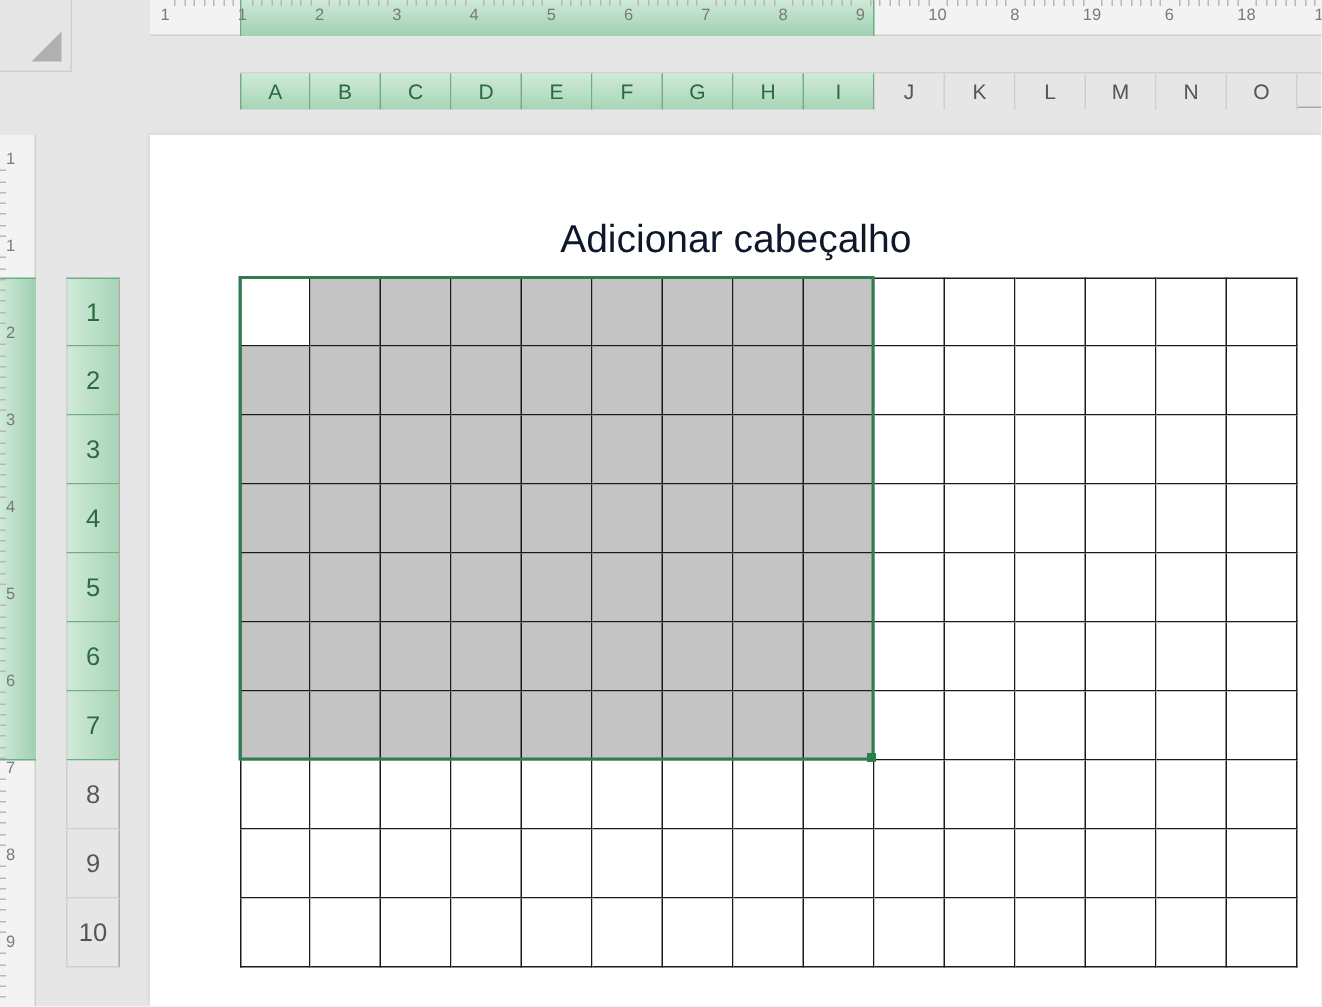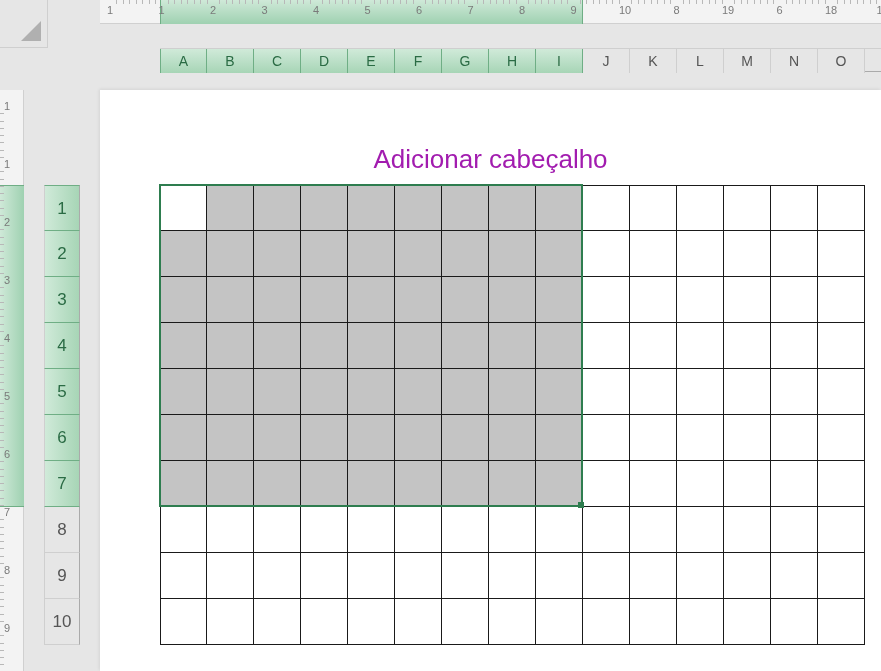--- a/index.html
+++ b/index.html
@@ -142,21 +142,21 @@
     background: #ffffff;
     box-shadow: -1px -1px 3px rgba(0,0,0,0.08);
   }
 
   .header-placeholder {
     position: absolute;
     left: 0; right: 0;
     top: 54px;
     text-align: center;
     font-size: 26px;
-    color: #a21caf;
+    color: #0f172a;
     font-weight: 400;
     pointer-events: none;
   }
 
   
   .grid {
     position: absolute;
     left: 60px;
     top: 95px;
   }

